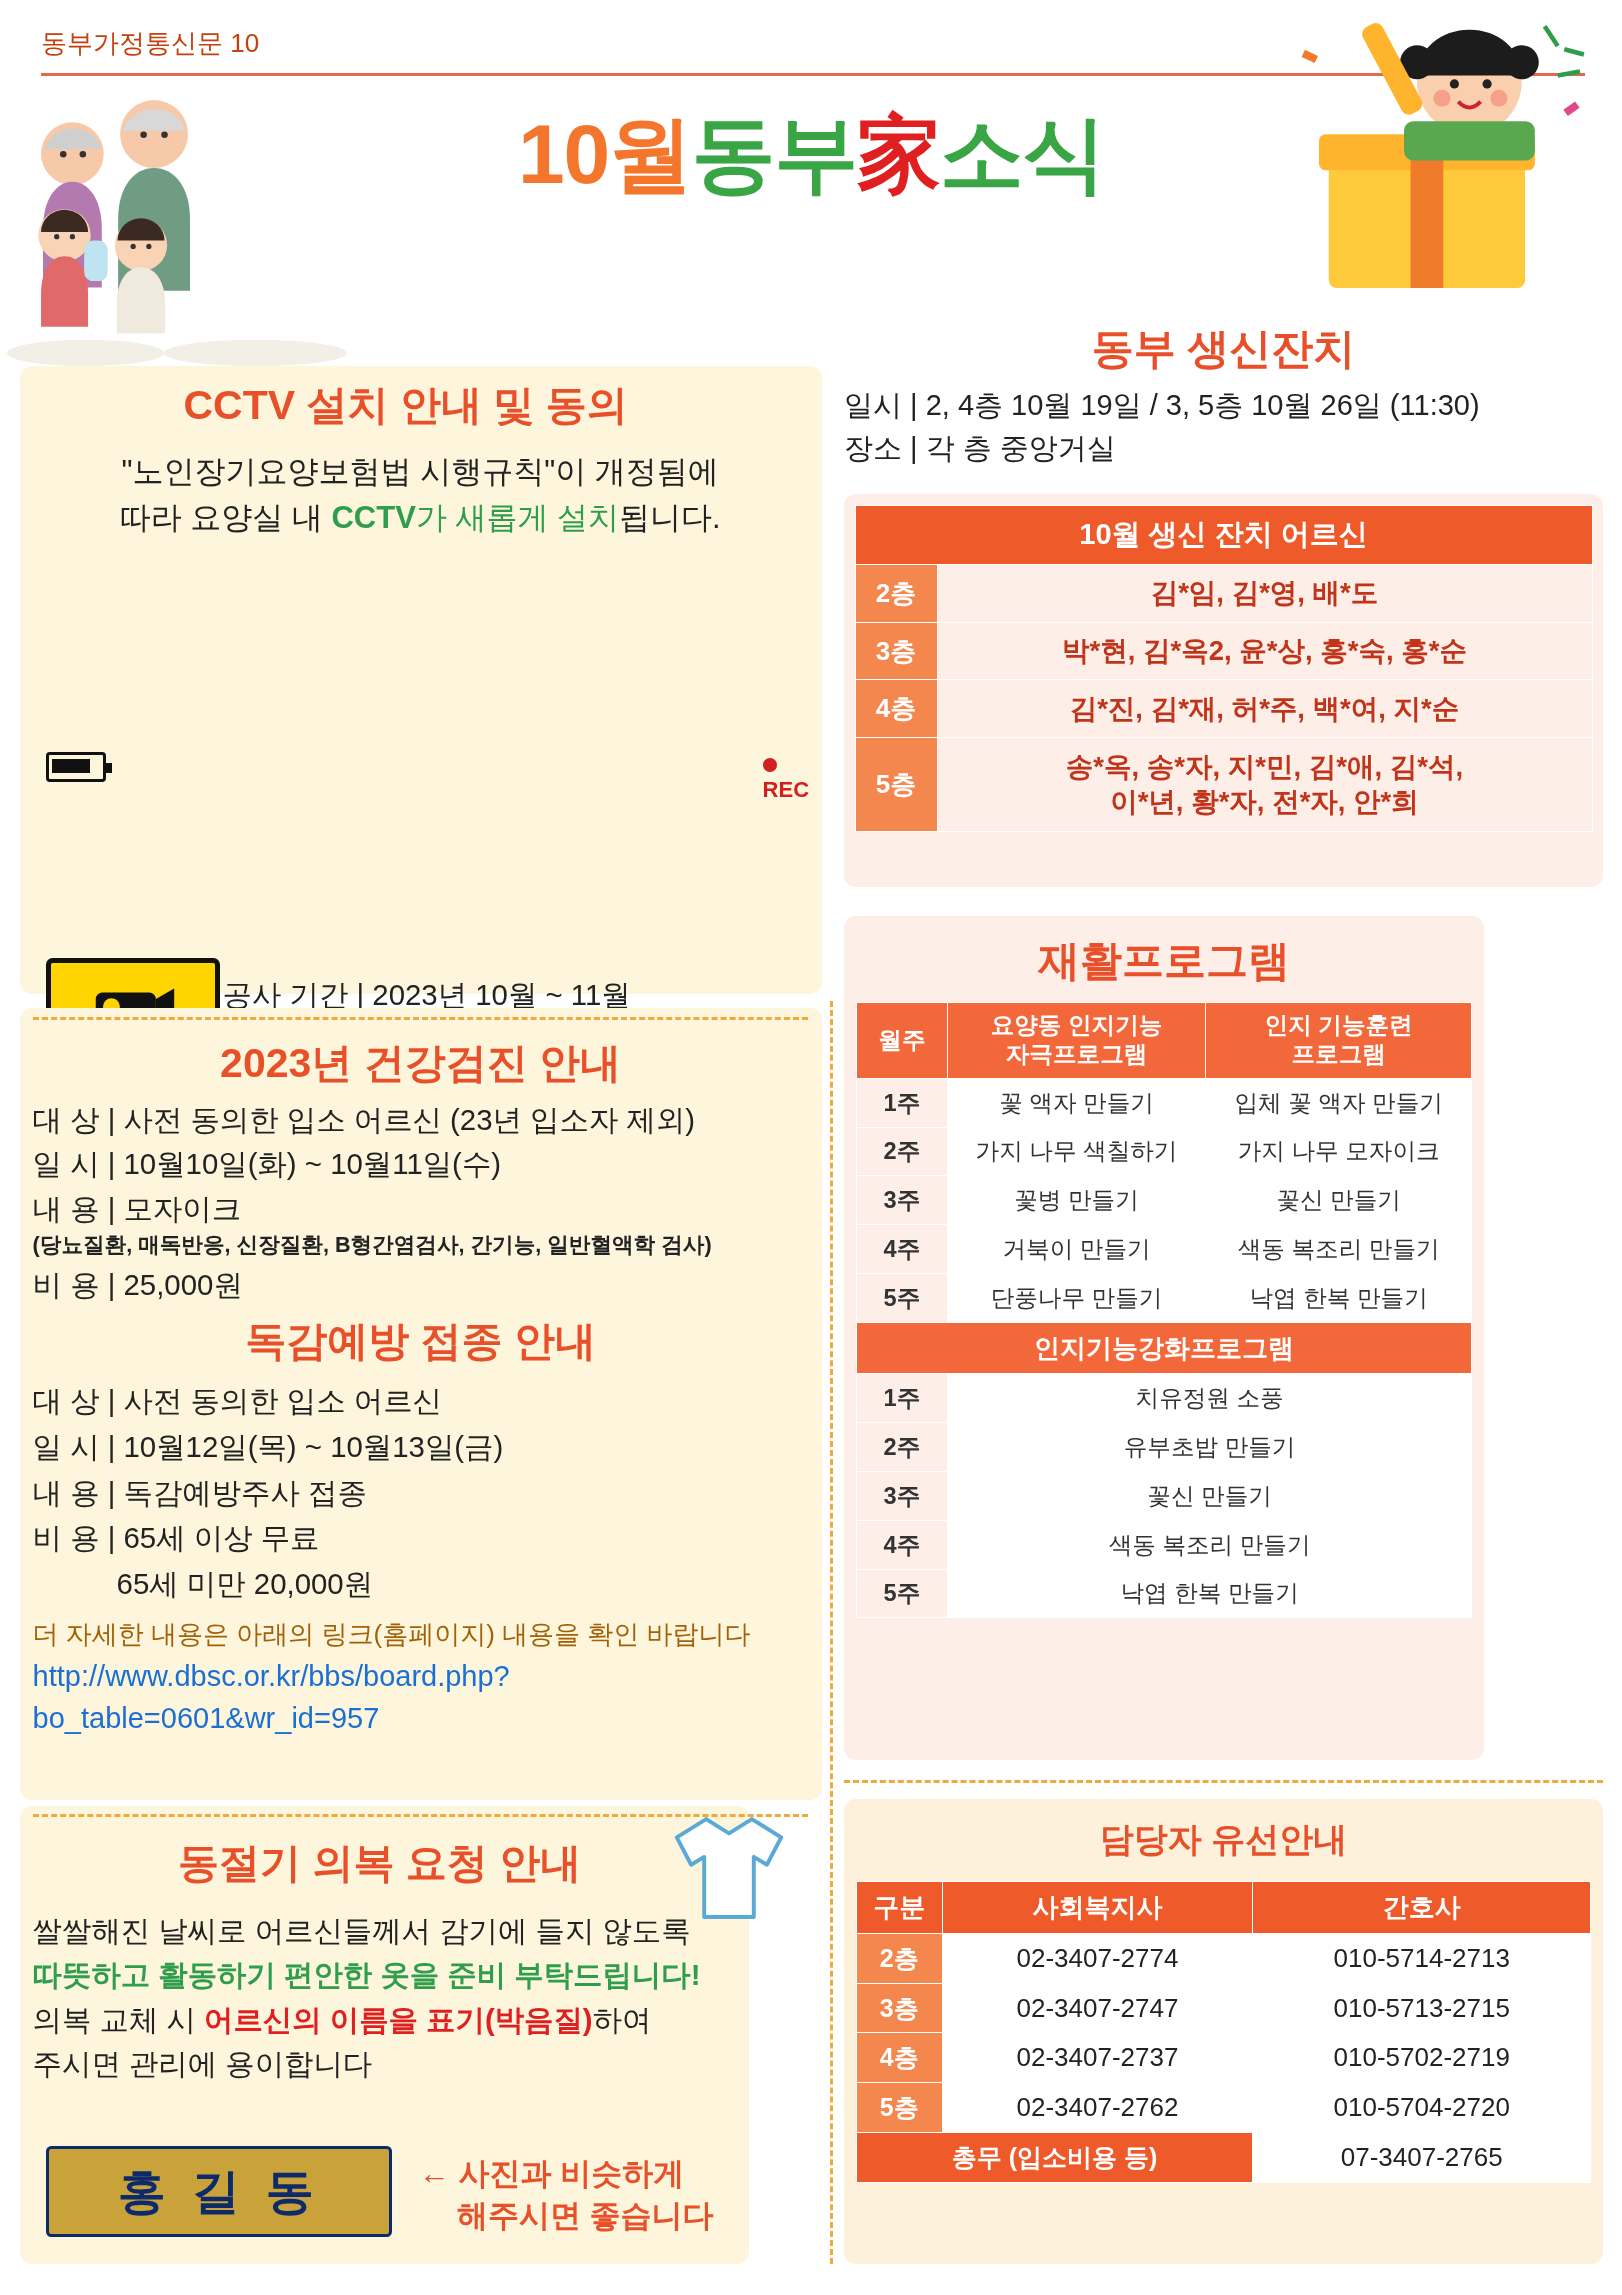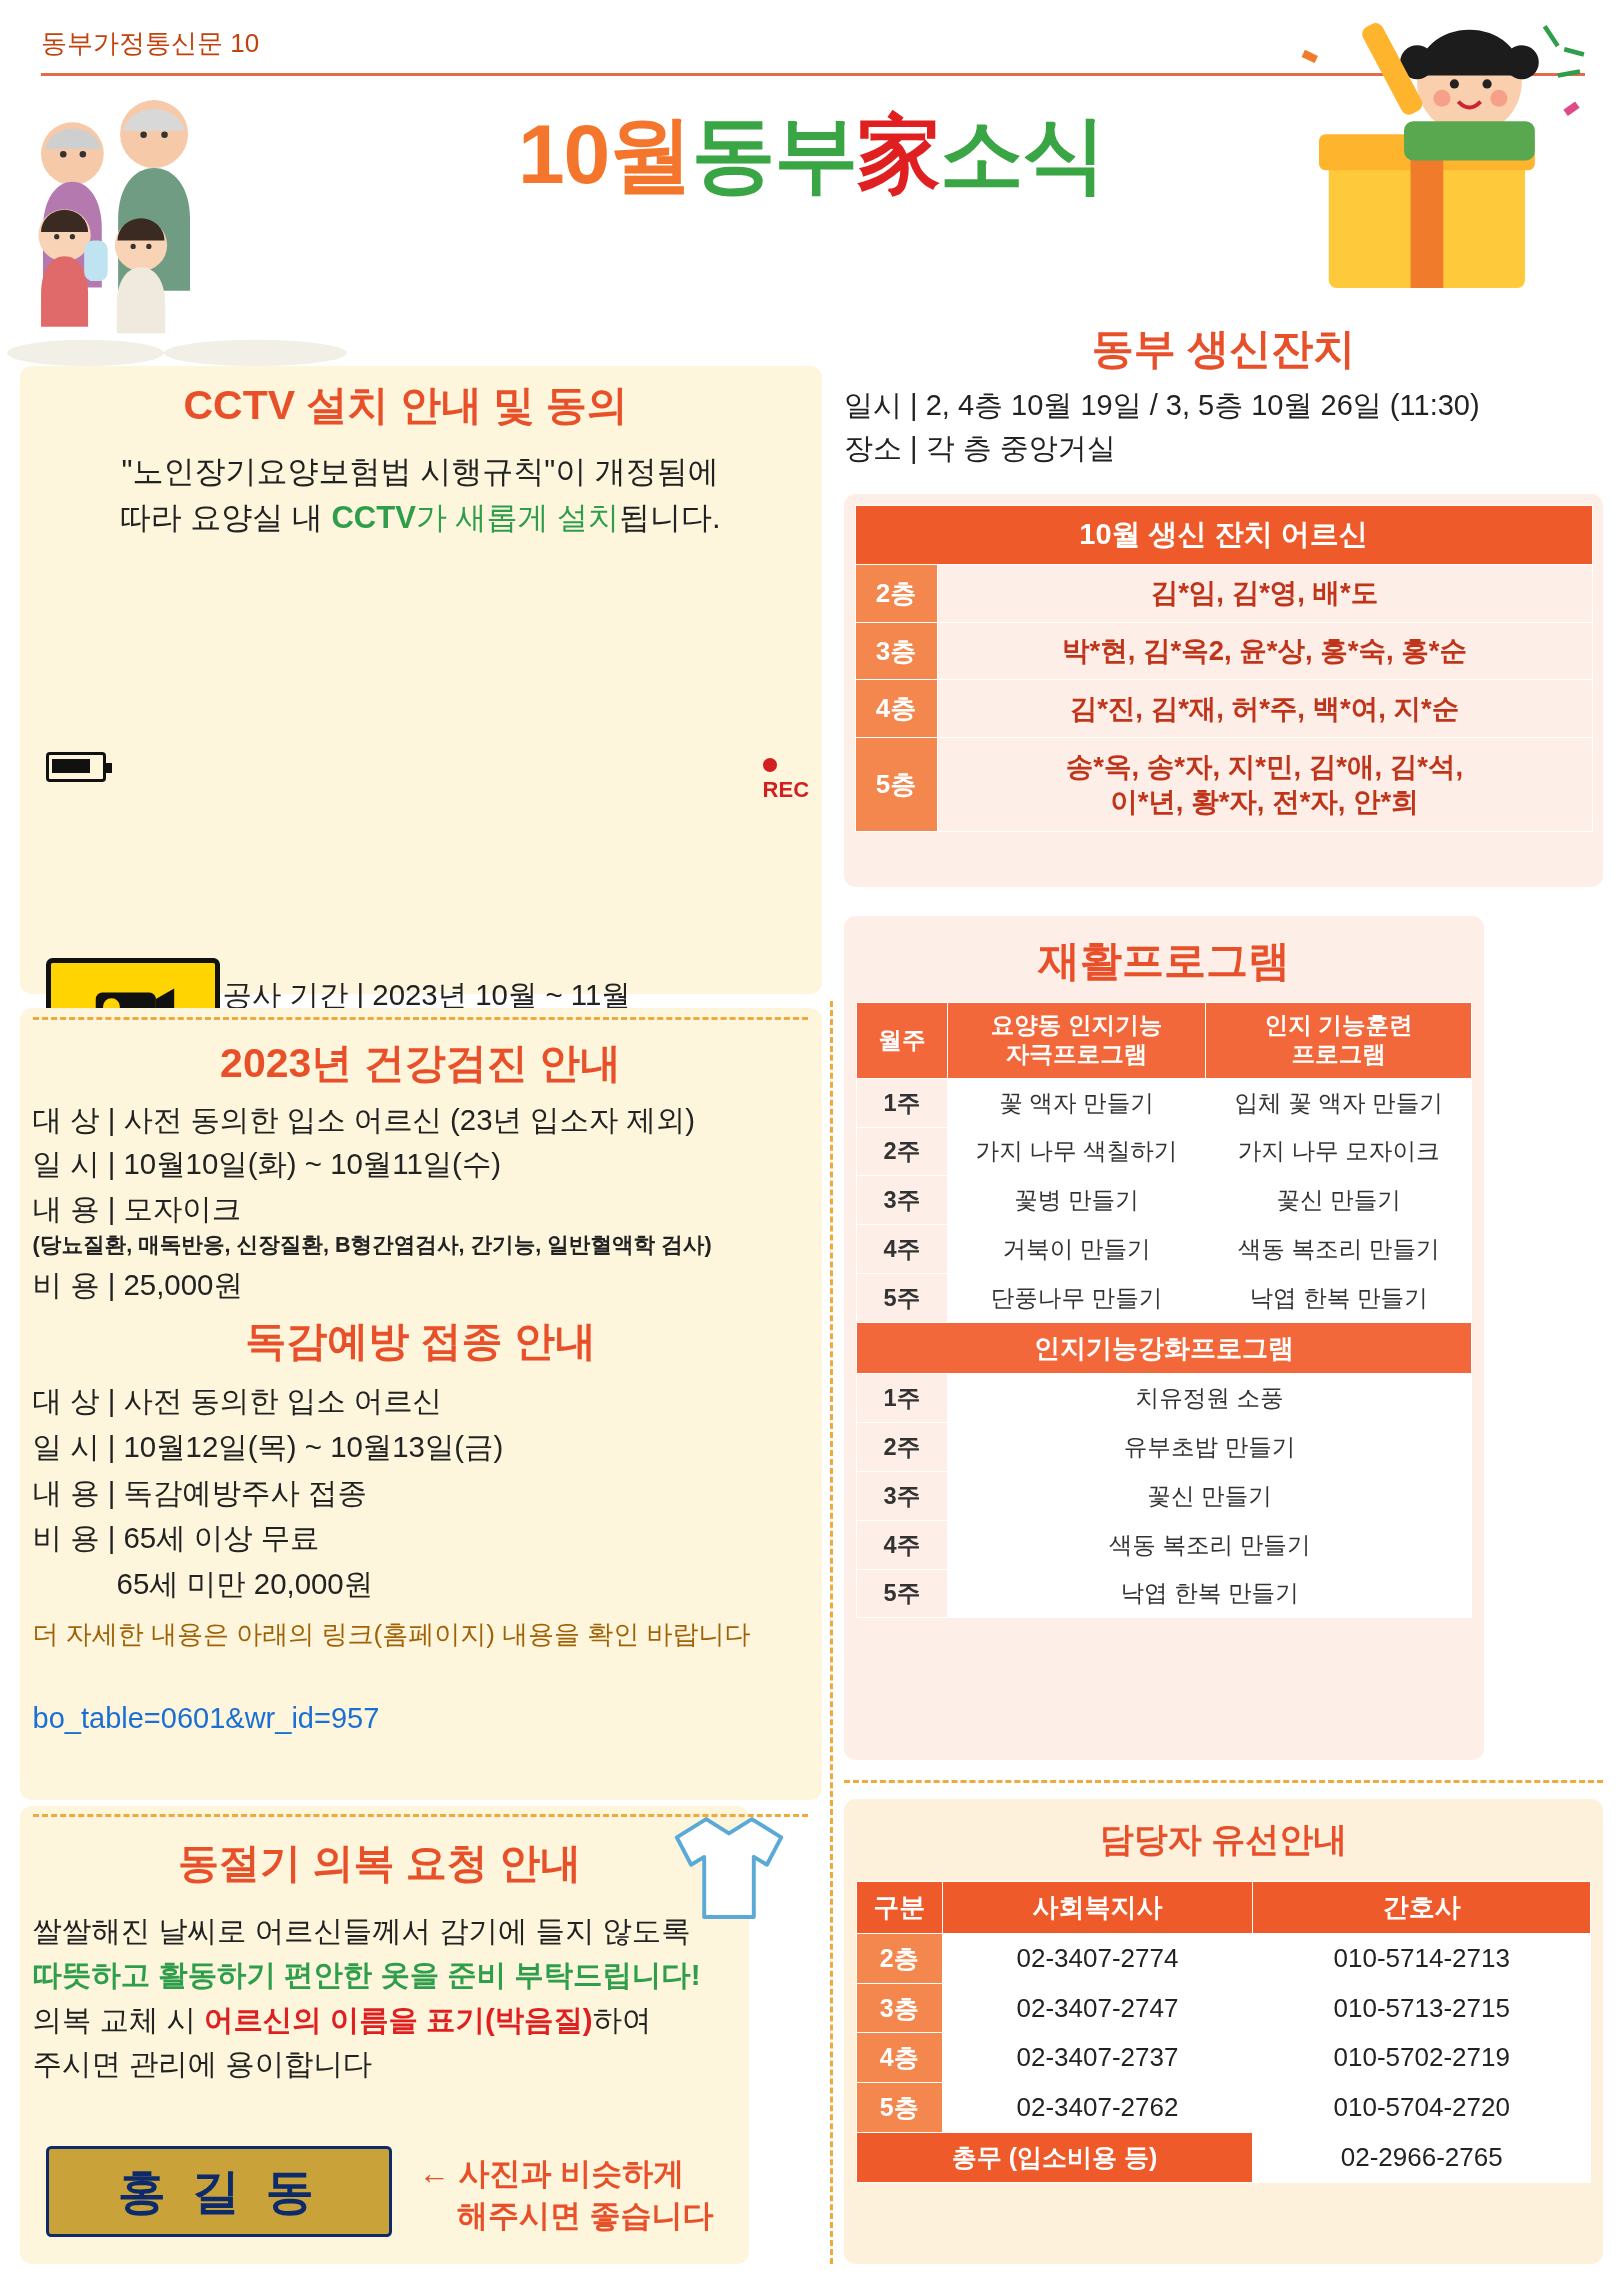--- a/index.html
+++ b/index.html
@@ -253,20 +253,21 @@
 
     <h2 class="sec" style="position:absolute; left:0; top:306px; width:802px;">독감예방 접종 안내</h2>
 
     <div class="txt" style="position:absolute; left:13px; top:373px;">대 상 | 사전 동의한 입소 어르신</div>
     <div class="txt" style="position:absolute; left:13px; top:419px;">일 시 | 10월12일(목) ~ 10월13일(금)</div>
     <div class="txt" style="position:absolute; left:13px; top:465px;">내 용 | 독감예방주사 접종</div>
     <div class="txt" style="position:absolute; left:13px; top:510px;">비 용 | 65세 이상 무료</div>
     <div class="txt" style="position:absolute; left:97px; top:556px;">65세 미만 20,000원</div>
 
     <div class="txt orange" style="position:absolute; left:13px; top:609px; font-size:26px;">더 자세한 내용은 아래의 링크(홈페이지) 내용을 확인 바랍니다</div>
+    <div class="txt blue" style="position:absolute; left:13px; top:649px; font-size:29px;">http://www.dbsc.or.kr/bbs/board.php?</div>
     <div class="txt blue" style="position:absolute; left:13px; top:691px; font-size:29px;">bo_table=0601&amp;wr_id=957</div>
 
   </div>
 
   <div class="panel beige" style="left:19.6px; top:1806px; width:729px; height:458px;">
     <div class="dashed" style="left:13px; top:7.9px; width:775px;"></div>
     <h2 class="sec" style="position:absolute; left:0; top:30px; width:720px;">동절기 의복 요청 안내</h2>
 
     <div class="txt" style="position:absolute; left:13px; top:105px; width:779px;">쌀쌀해진 날씨로 어르신들께서 감기에 들지 않도록</div>
     <div class="txt green" style="position:absolute; left:13px; top:149px; width:779px; font-weight:bold;">따뜻하고 활동하기 편안한 옷을 준비 부탁드립니다!</div>
@@ -416,20 +417,20 @@
         <td class="num">02-3407-2737</td>
         <td class="num">010-5702-2719</td>
       </tr>
       <tr>
         <td class="fl">5층</td>
         <td class="num">02-3407-2762</td>
         <td class="num">010-5704-2720</td>
       </tr>
       <tr>
         <td class="lbl" colspan="2">총무 (입소비용 등)</td>
-        <td class="num">02-2966-2765</td>
+        <td class="num">07-3407-2765</td>
       </tr>
     </tbody>
       </table>
   </div>
 
 </div>
 
 
 </body></html>

